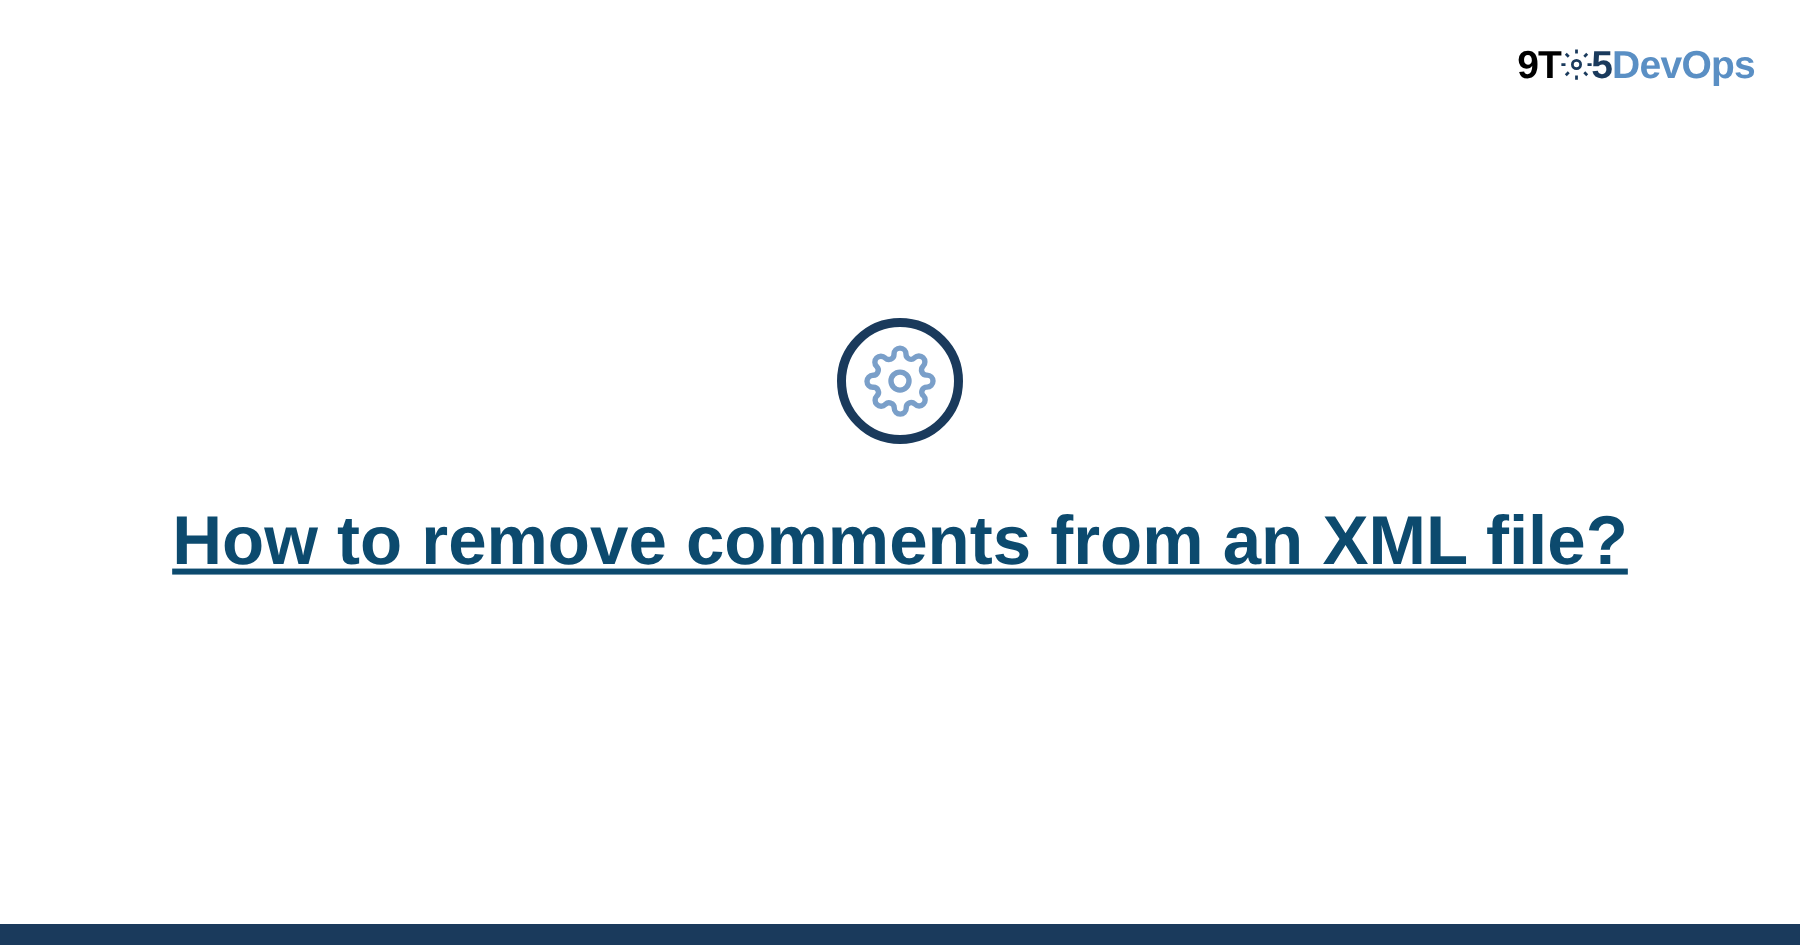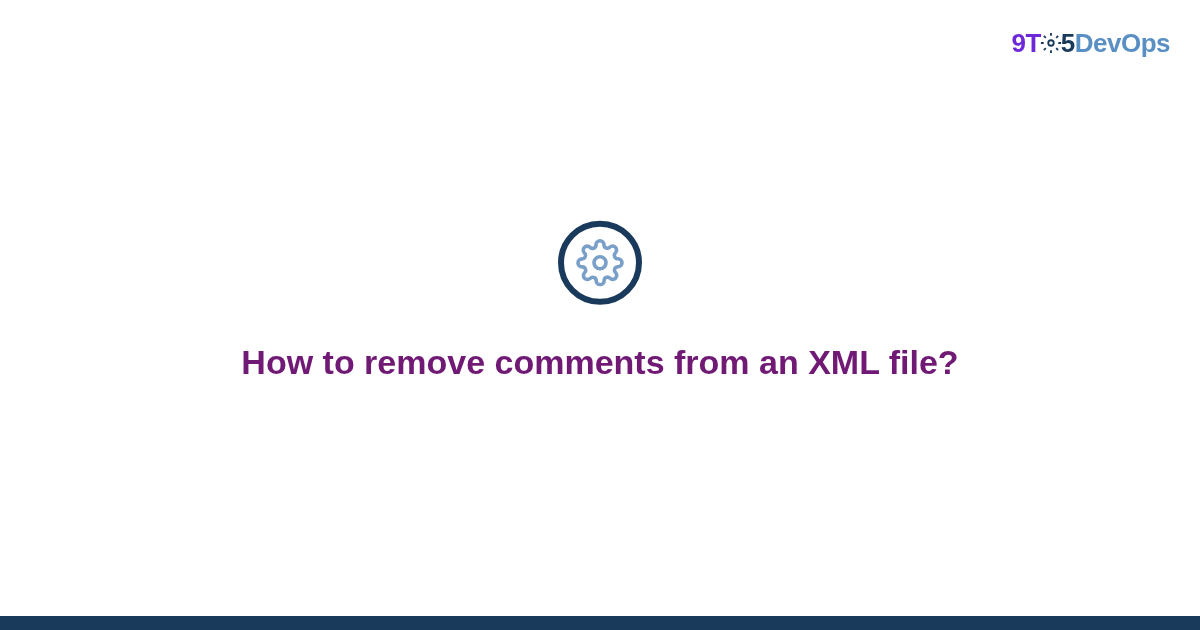--- a/index.html
+++ b/index.html
@@ -17,21 +17,21 @@
     }
     .logo {
       position: absolute;
       top: 28px;
       right: 30px;
       font-size: 26px;
       font-weight: 600;
       letter-spacing: -0.5px;
     }
     .logo-9t {
-      color: #6d28d9;
+      color: #000000;
     }
     .logo-gear {
       display: inline-block;
       width: 22px;
       height: 22px;
       vertical-align: -2px;
       margin: 0 -1px;
     }
     .logo-5 {
       color: #1a3a5c;
@@ -56,25 +56,26 @@
       height: 84px;
       border: 6px solid #1a3a5c;
       border-radius: 50%;
       margin-bottom: 36px;
     }
     .gear-icon-wrapper svg {
       width: 48px;
       height: 48px;
     }
     .title {
-      font-size: 34px;
+      font-size: 46px;
       font-weight: 700;
-      color: #701a75;
+      color: #0c4a6e;
       line-height: 1.25;
       padding: 0 60px;
+      text-decoration: underline;
     }
     .footer-bar {
       position: absolute;
       bottom: 0;
       left: 0;
       width: 100%;
       height: 14px;
       background: #1a3a5c;
     }
   </style>

